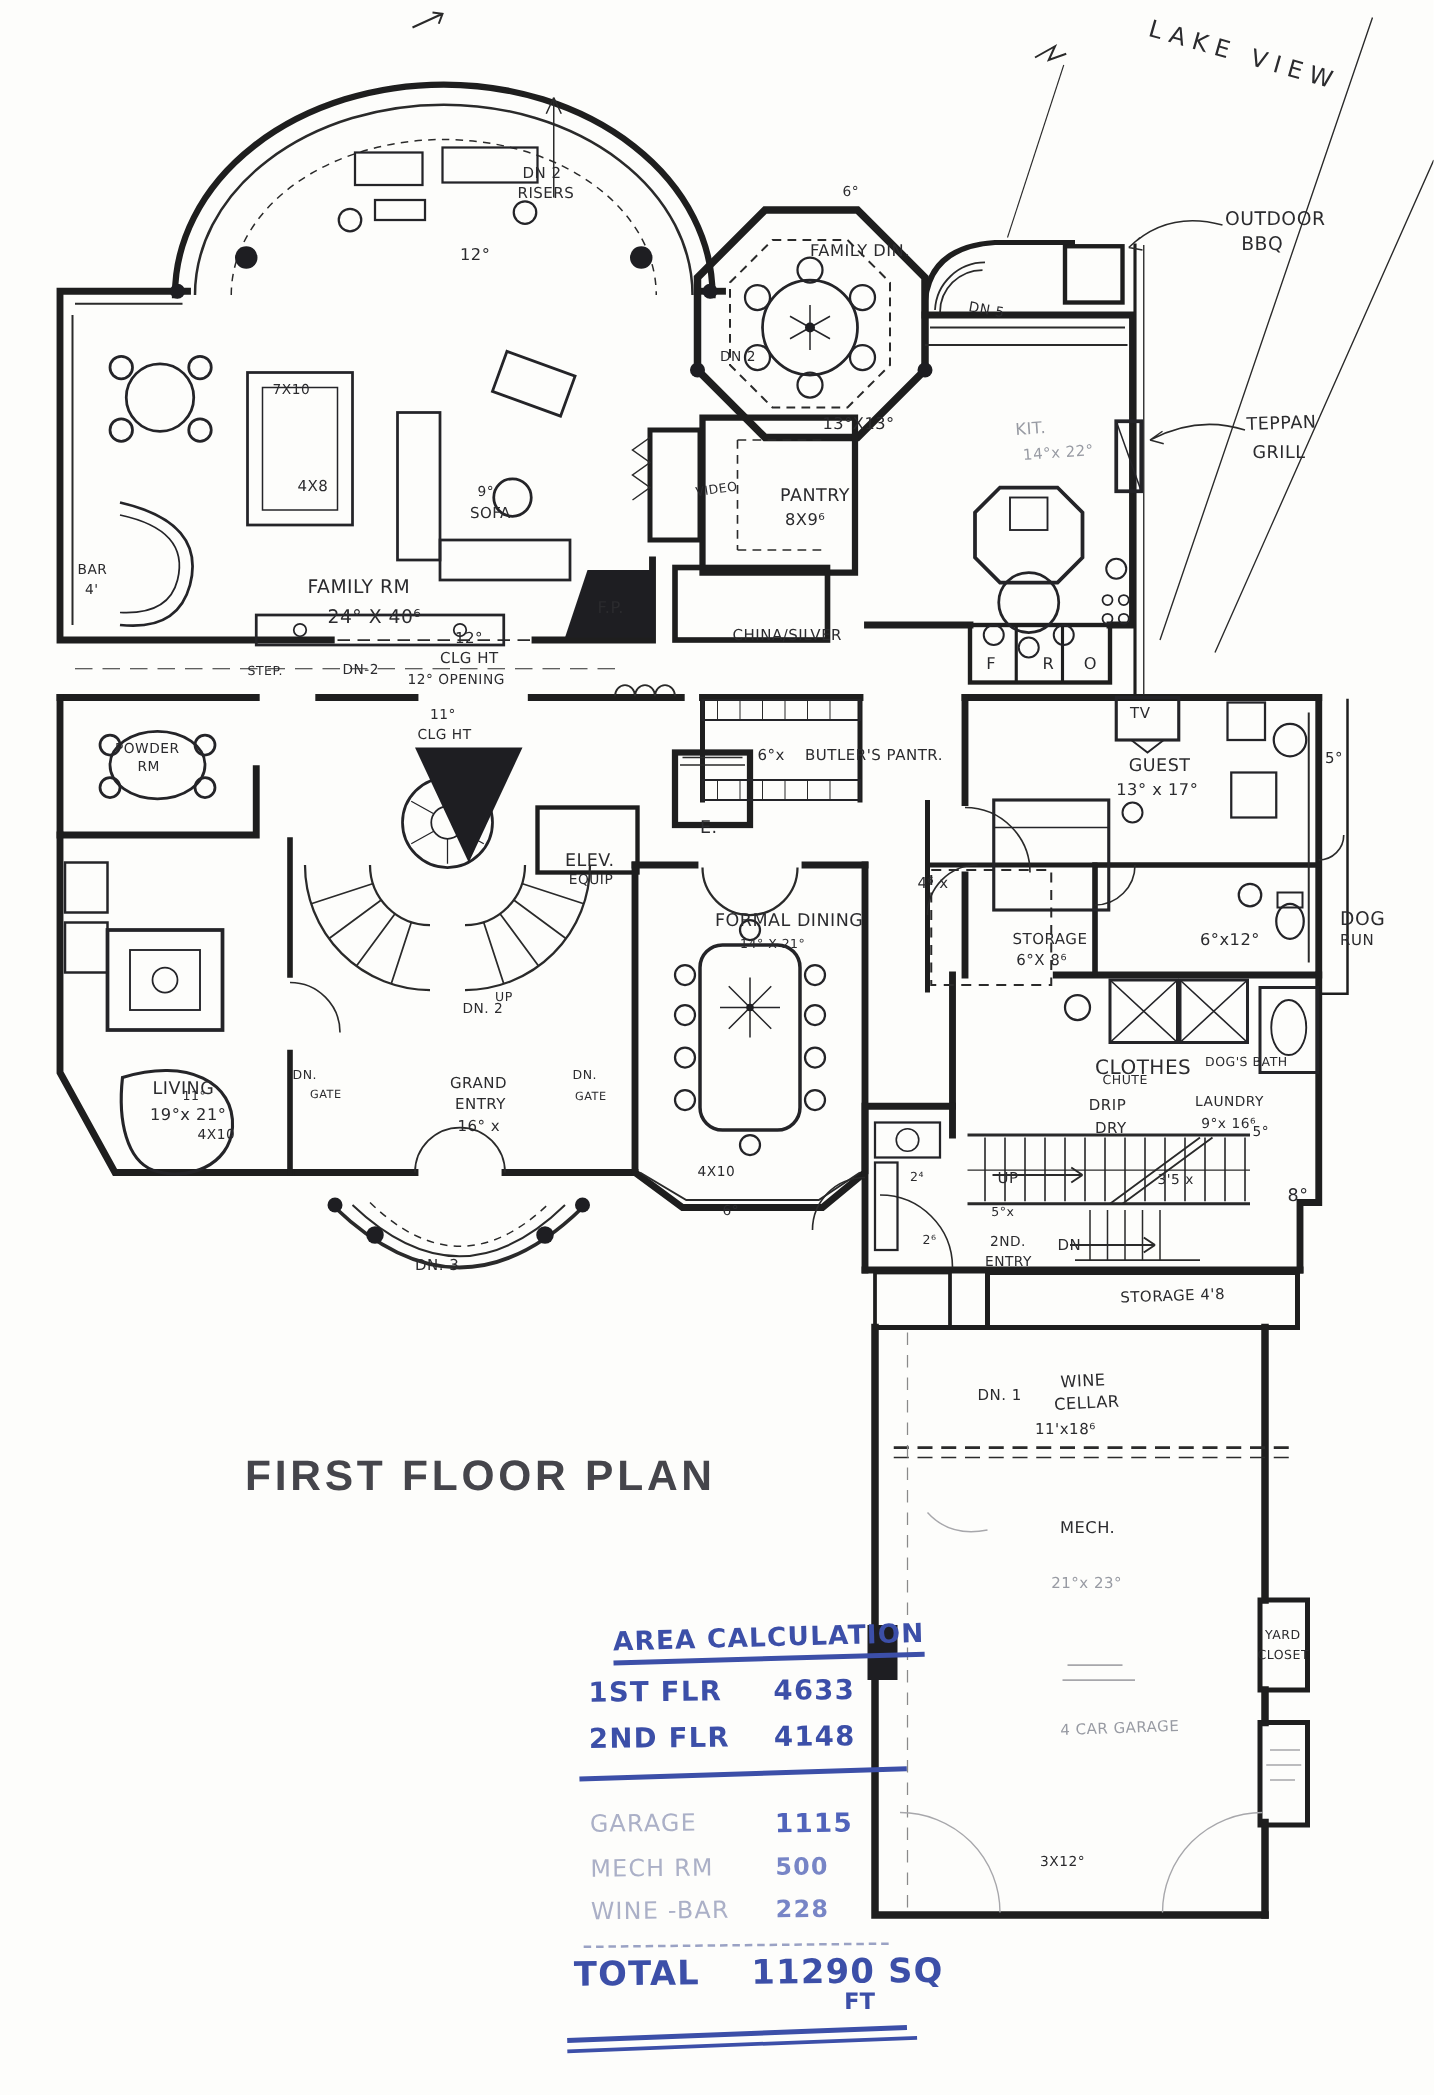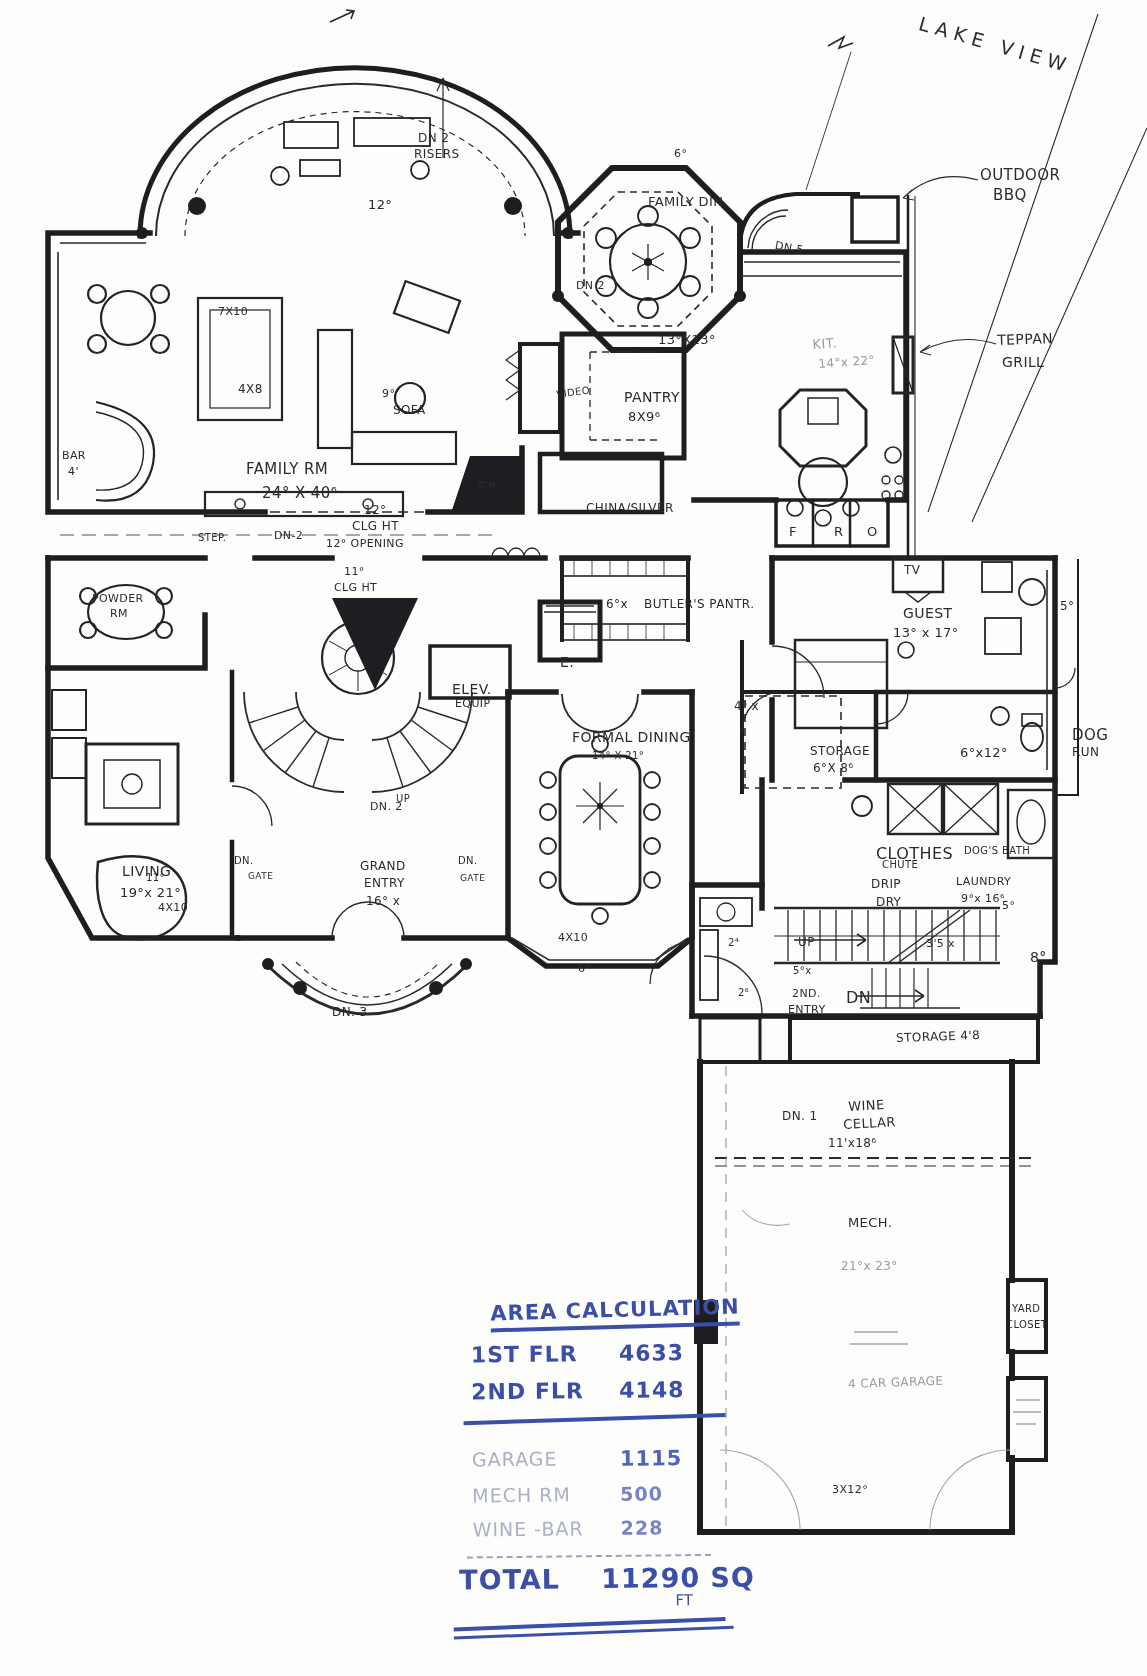--- a/index.html
+++ b/index.html
@@ -19,21 +19,21 @@
   .at-row .lab{width:148px;}
   .at-sep{height:4px;background:#3c4fa8;width:262px;margin:14px 0 26px 12px;transform:rotate(-1.2deg);}
   .frow{font-size:19px;margin-top:12px;}
   .frow .lab{color:#abb0c7;font-weight:500;}
   .frow .val{color:#7ד}
   .frow .val{color:#7785c6;}
   .frow.strong .val{color:#5063bb;font-size:21px;}
   .at-dash{border-top:2px dashed #9aa2c4;width:244px;margin:16px 0 6px 14px;}
   .at-total{display:flex;font-size:27px;font-weight:700;margin:4px 0 0 6px;letter-spacing:1px;}
   .at-total .lab{width:142px;}
-  .at-ft{margin-left:222px;font-size:15px;font-weight:400;margin-top:-2px;}
+  .at-ft{margin-left:222px;font-size:18px;font-weight:700;margin-top:-2px;}
   .at-dbl1{height:4px;background:#3c4fa8;width:272px;margin:12px 0 5px 0;transform:rotate(-1.6deg);}
   .at-dbl2{height:3px;background:#3c4fa8;width:280px;transform:rotate(-1.6deg);}
 </style>
 </head>
 <body>
 
 <div class="plan">
 
 <svg width="1147" height="1676" viewBox="0 0 1147 1676">
 
@@ -282,21 +282,21 @@
   <span class="lbl" style="left:624px;top:390px;font-size:14px">PANTRY</span>
   <span class="lbl" style="left:628px;top:410px;font-size:13px">8X9⁶</span>
   <span class="lbl" style="left:556px;top:390px;font-size:10px;transform:rotate(-8deg)">VIDEO</span>
   <span class="lbl" style="left:246px;top:462px;font-size:15px">FAMILY RM</span>
   <span class="lbl" style="left:262px;top:486px;font-size:15px">24° X 40⁶</span>
   <span class="lbl" style="left:364px;top:504px;font-size:12px">12°</span>
   <span class="lbl" style="left:352px;top:520px;font-size:12px">CLG HT</span>
   <span class="lbl" style="left:218px;top:306px;font-size:11px">7X10</span>
   <span class="lbl" style="left:238px;top:383px;font-size:12px">4X8</span>
   <span class="lbl" style="left:382px;top:388px;font-size:11px">9°</span>
-  <span class="lbl" style="left:393px;top:404px;font-size:12px">SOFA</span>
+  <span class="lbl" style="left:376px;top:404px;font-size:12px">SOFA</span>
   <span class="lbl" style="left:62px;top:450px;font-size:11px">BAR</span>
   <span class="lbl" style="left:68px;top:466px;font-size:11px">4'</span>
   <span class="lbl" style="left:478px;top:480px;font-size:13px">F.P.</span>
   <span class="lbl" style="left:586px;top:502px;font-size:12px">CHINA/SILVER</span>
   <span class="lbl" style="left:789px;top:525px;font-size:13px">F</span>
   <span class="lbl" style="left:834px;top:525px;font-size:13px">R</span>
   <span class="lbl" style="left:867px;top:525px;font-size:13px">O</span>
 
   <span class="lbl" style="left:274px;top:530px;font-size:11px">DN-2</span>
   <span class="lbl" style="left:326px;top:538px;font-size:11px">12° OPENING</span>
@@ -326,21 +326,21 @@
 
   <span class="lbl" style="left:876px;top:846px;font-size:16px">CLOTHES</span>
   <span class="lbl" style="left:882px;top:860px;font-size:10px">CHUTE</span>
   <span class="lbl" style="left:964px;top:846px;font-size:10px">DOG'S BATH</span>
   <span class="lbl" style="left:871px;top:878px;font-size:12px">DRIP</span>
   <span class="lbl" style="left:876px;top:896px;font-size:12px">DRY</span>
   <span class="lbl" style="left:956px;top:876px;font-size:11px">LAUNDRY</span>
   <span class="lbl" style="left:961px;top:893px;font-size:11px">9°x 16⁶</span>
   <span class="lbl" style="left:798px;top:936px;font-size:12px">UP</span>
   <span class="lbl" style="left:926px;top:938px;font-size:11px">3'5 x</span>
-  <span class="lbl" style="left:846px;top:990px;font-size:16px">DN</span>
+  <span class="lbl" style="left:846px;top:990px;font-size:12px">DN</span>
   <span class="lbl" style="left:1002px;top:900px;font-size:11px">5°</span>
 
   <span class="lbl" style="left:792px;top:988px;font-size:11px">2ND.</span>
   <span class="lbl" style="left:788px;top:1004px;font-size:11px">ENTRY</span>
   <span class="lbl" style="left:793px;top:966px;font-size:10px">5°x</span>
   <span class="lbl" style="left:738px;top:988px;font-size:10px">2⁶</span>
   <span class="lbl" style="left:728px;top:938px;font-size:10px">2⁴</span>
   <span class="lbl" style="left:896px;top:1032px;font-size:12px;transform:rotate(-2deg)">STORAGE 4'8</span>
   <span class="lbl" style="left:1030px;top:950px;font-size:14px">8°</span>
 
@@ -366,20 +366,21 @@
   <span class="lbl" style="left:458px;top:856px;font-size:10px">DN.</span>
   <span class="lbl" style="left:248px;top:872px;font-size:9px">GATE</span>
   <span class="lbl" style="left:460px;top:874px;font-size:9px">GATE</span>
   <span class="lbl" style="left:332px;top:1006px;font-size:12px">DN. 3</span>
   <span class="lbl" style="left:158px;top:902px;font-size:11px">4X10</span>
   <span class="lbl" style="left:146px;top:873px;font-size:10px">11°</span>
   <span class="lbl" style="left:558px;top:932px;font-size:11px">4X10</span>
   <span class="lbl" style="left:578px;top:963px;font-size:11px">6°</span>
 </div>
 
+<div class="page-title">FIRST FLOOR PLAN</div>
 
 <div class="atable">
   <div class="at-title">AREA CALCULATION</div>
   <div class="at-row">
     <span class="lab">1ST FLR</span>
     <span class="val">4633</span>
   </div>
   <div class="at-row">
     <span class="lab">2ND FLR</span>
     <span class="val">4148</span>

